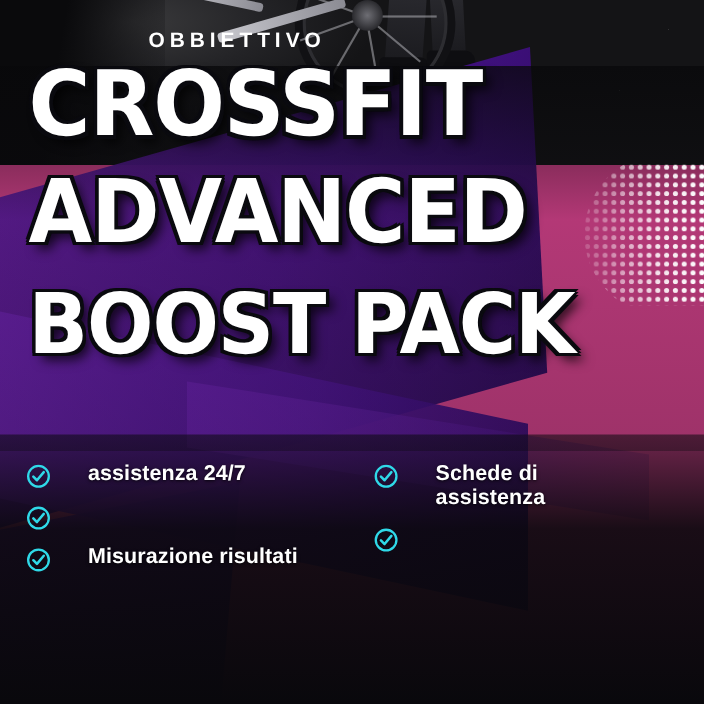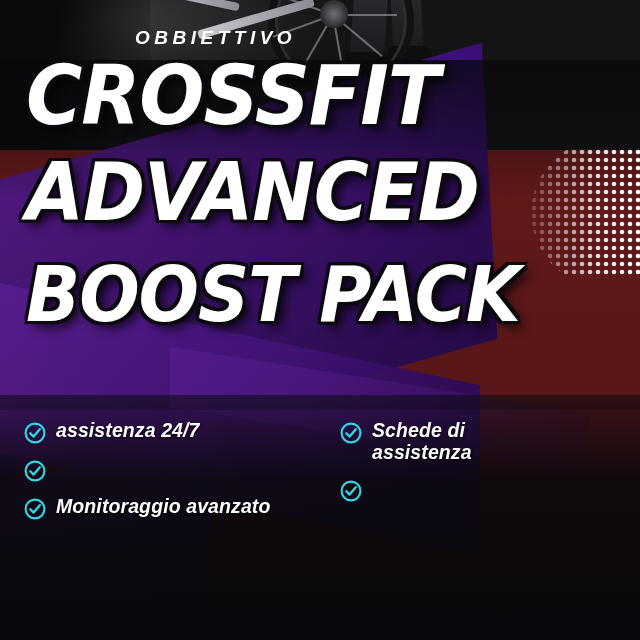--- a/index.html
+++ b/index.html
@@ -5,24 +5,23 @@
   html, body {
     margin: 0;
     padding: 0;
     background: #000;
   }
   #poster {
     position: relative;
     width: 640px;
     height: 640px;
     overflow: hidden;
-    background: #7f1d1d;
+    background: #ec4899;
     font-family: "Liberation Sans", sans-serif;
     user-select: none;
-    font-style: italic;
   }
 
   
   .photo-band {
     position: absolute;
     left: 0; top: 0;
     width: 640px; height: 150px;
     background:
       radial-gradient(ellipse 220px 90px at 120px 20px, #3a3a3c 0%, #232326 55%, #141416 100%),
       radial-gradient(ellipse 300px 120px at 520px 10px, #4a4a50 0%, #2a2a2e 60%, #151517 100%),
@@ -177,20 +176,21 @@
     width: 616px; height: 210px;
     z-index: 30;
     display: flex;
   }
   .col { width: 50%; }
   .col-right { padding-left: 16px; }
   .bullet {
     display: flex;
     align-items: flex-start;
     margin-bottom: 14px;
+    gap: 24px;
   }
   .check {
     flex: 0 0 auto;
     width: 22px; height: 22px;
     margin-right: 10px;
     margin-top: 2px;
   }
   .check svg { display: block; }
   .bullet-text {
     color: #ffffff;
@@ -286,21 +286,21 @@
         </span>
       </div>
 
       <div class="bullet">
         <span class="check">
           <svg width="22" height="22" viewBox="0 0 22 22">
             <circle cx="11" cy="11" r="9.4" fill="none" stroke="#2fd9e8" stroke-width="2.1"></circle>
             <path d="M6.3 11.3 L9.6 14.6 L15.8 7.2" fill="none" stroke="#2fd9e8" stroke-width="2.3" stroke-linecap="round" stroke-linejoin="round"></path>
           </svg>
         </span>
-        <span class="bullet-text">Monitoraggio avanzato</span>
+        <span class="bullet-text">Misurazione risultati</span>
       </div>
 
     </div>
 
     <div class="col col-right">
 
       <div class="bullet">
         <span class="check">
           <svg width="22" height="22" viewBox="0 0 22 22">
             <circle cx="11" cy="11" r="9.4" fill="none" stroke="#2fd9e8" stroke-width="2.1"></circle>

